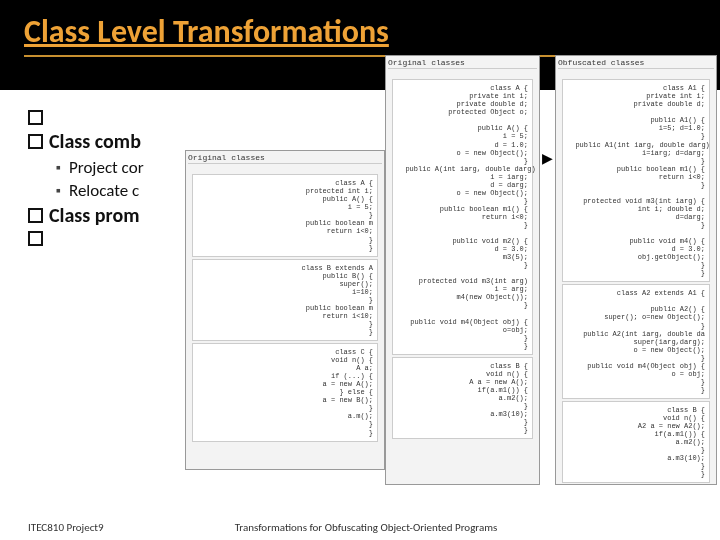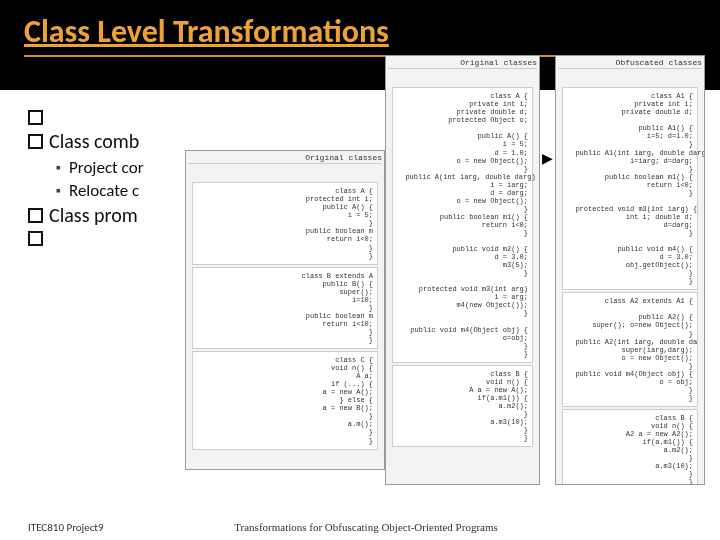--- a/index.html
+++ b/index.html
@@ -52,73 +52,72 @@
     width: 15px;
     height: 15px;
     border: 2px solid #111;
     flex: 0 0 auto;
   }
   .dash-icon {
     flex: 0 0 auto;
     font-size: 14px;
     color: #444;
   }
-  .bold { font-weight: normal; }
+  .bold { font-weight: bold; }
   .footer {
     position: absolute;
     bottom: 6px;
     left: 28px;
     right: 16px;
     display: flex;
     font-size: 11px;
     color: #333;
   }
   .footer-center {
     position: absolute;
     left: 50%;
     transform: translateX(-50%);
-    font-family: Liberation Serif, serif;
   }
 
   
   .diagram {
     position: absolute;
     background: #f3f3f3;
     border: 1px solid #999;
     font-family: "Courier New", monospace;
     font-size: 8px;
     line-height: 1.15;
     padding: 2px;
     overflow: hidden;
     color: #333;
   }
   .diagram-title {
-    text-align: right;
+    text-align: left;
     font-size: 8px;
     border-bottom: 1px solid #ccc;
     padding-bottom: 1px;
-    margin-bottom: 18px;
+    margin-bottom: 10px;
   }
   .code-block {
     border: 1px solid #ccc;
     margin: 2px 4px;
     padding: 4px;
     background: #fff;
     white-space: pre;
     font-size: 7px;
     text-align: right;
   }
   .arrow {
     position: absolute;
     font-size: 14px;
     color: #000;
   }
   .diag-a { top: 150px; left: 185px; width: 200px; height: 320px; }
   .diag-b { top: 55px; left: 385px; width: 155px; height: 430px; }
-  .diag-c { top: 55px; left: 555px; width: 150px; height: 430px; }
+  .diag-c { top: 55px; left: 555px; width: 162px; height: 430px; }
   .arrow-bc { top: 150px; left: 542px; }
 </style>
 </head>
 <body>
 
 <div class="header">
   <div class="title">Class Level Transformations</div>
 </div>
 
 <div class="content-area">

